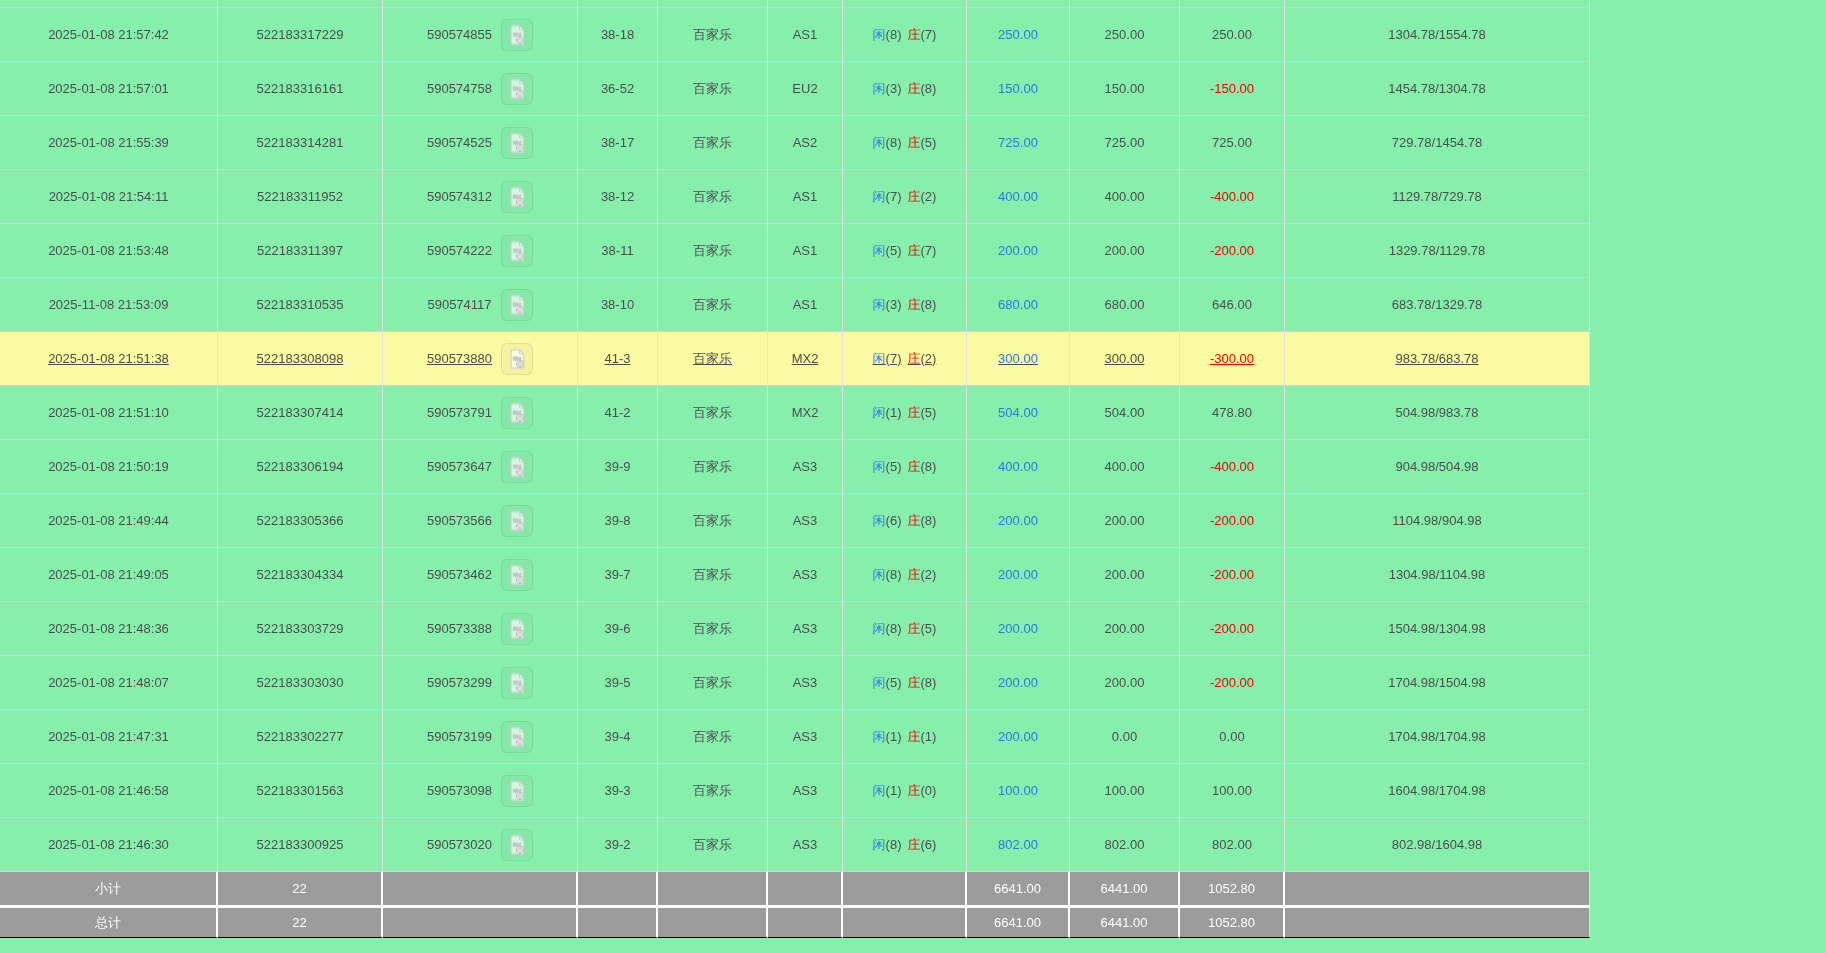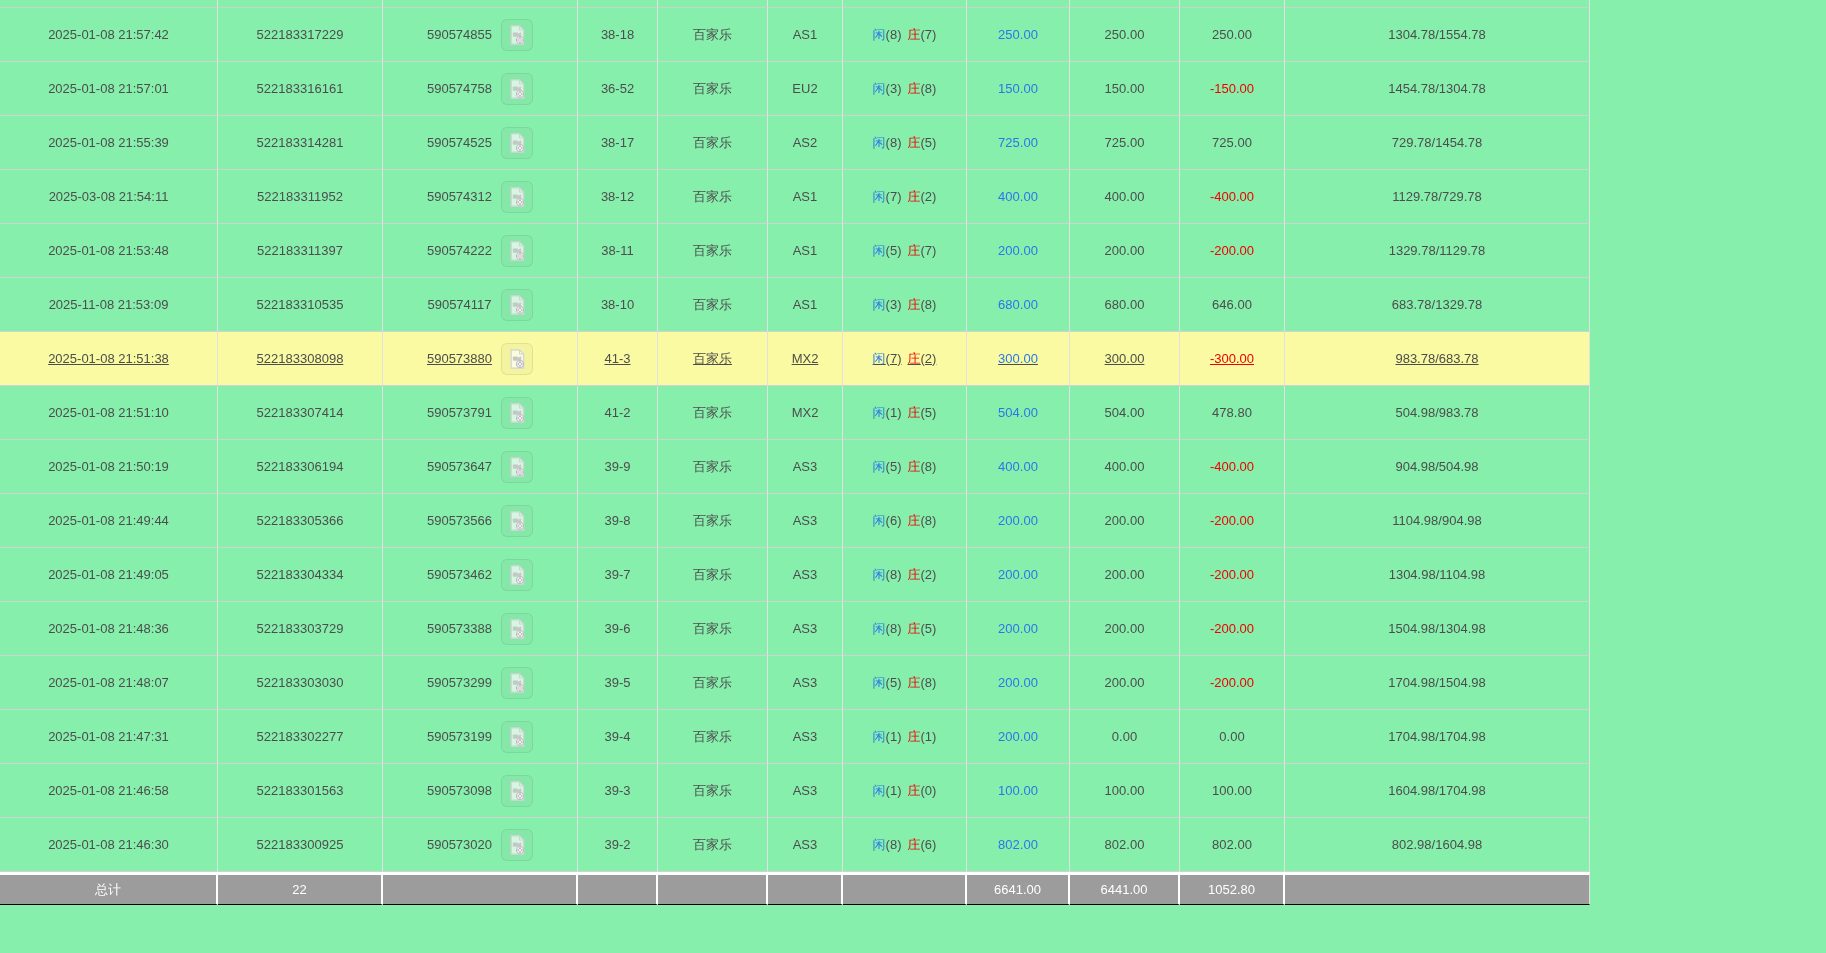--- a/index.html
+++ b/index.html
@@ -171,21 +171,21 @@
       <span class="p-label">闲</span><span class="paren">(8)</span><span class="b-label">庄</span><span class="paren">(5)</span>
     </td>
     <td>
       <span class="bet-link">725.00</span>
     </td>
     <td>725.00</td>
     <td>725.00</td>
     <td>729.78/1454.78</td>
   </tr>
         <tr class="row">
-    <td>2025-03-08 21:54:11</td>
+    <td>2025-01-08 21:54:11</td>
     <td>522183311952</td>
     <td>
       <div class="gid">
         <span>590574312</span>
         <span class="vbtn">
           <svg width="20" height="22" viewBox="0 0 24 26" aria-hidden="true">
             <path d="M5 2 H15 L20 7 V24 H5 Z" fill="rgba(255,255,255,0.65)" stroke="#d2d2d2" stroke-width="1.4"></path>
             <path d="M15 2 L15 7 L20 7" fill="none" stroke="#d2d2d2" stroke-width="1.2"></path>
             <rect x="7" y="10" width="6.2" height="5.2" rx="1" fill="#c7c7c7"></rect>
             <path d="M13.2 11.5 L17 9.8 V15.6 L13.2 13.9 Z" fill="#c7c7c7"></path>
@@ -612,20 +612,33 @@
     <td>
       <span class="p-label">闲</span><span class="paren">(8)</span><span class="b-label">庄</span><span class="paren">(6)</span>
     </td>
     <td>
       <span class="bet-link">802.00</span>
     </td>
     <td>802.00</td>
     <td>802.00</td>
     <td>802.98/1604.98</td>
   </tr>
+        <tr class="summary subtotal" id="subtotal-row">
+        <td>小计</td>
+        <td>22</td>
+        <td></td>
+        <td></td>
+        <td></td>
+        <td></td>
+        <td></td>
+        <td>6641.00</td>
+        <td>6441.00</td>
+        <td>1052.80</td>
+        <td></td>
+      </tr>
       <tr class="summary total">
         <td>总计</td>
         <td>22</td>
         <td></td>
         <td></td>
         <td></td>
         <td></td>
         <td></td>
         <td>6641.00</td>
         <td>6441.00</td>

